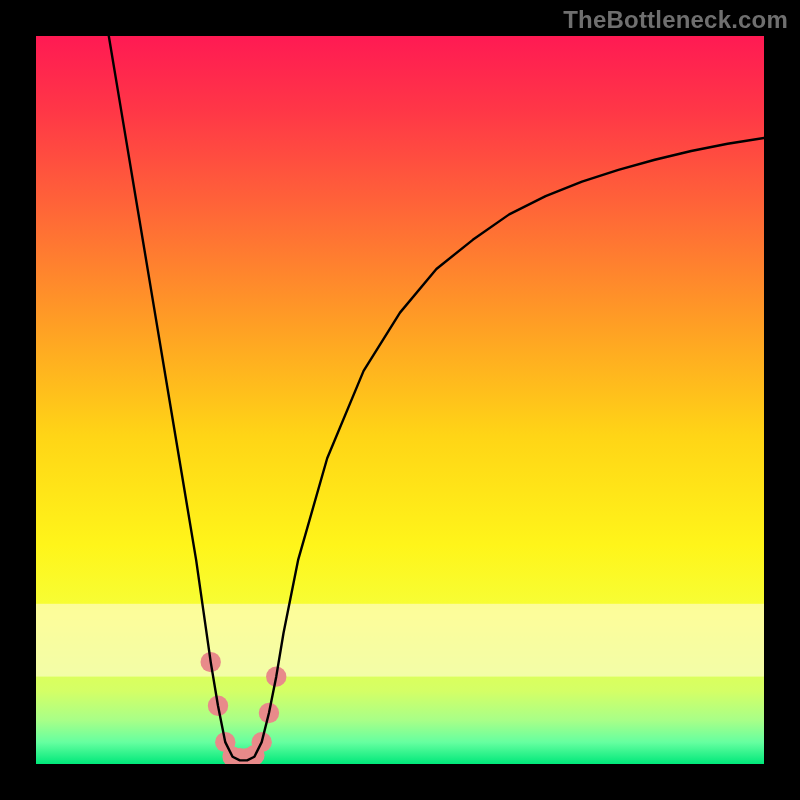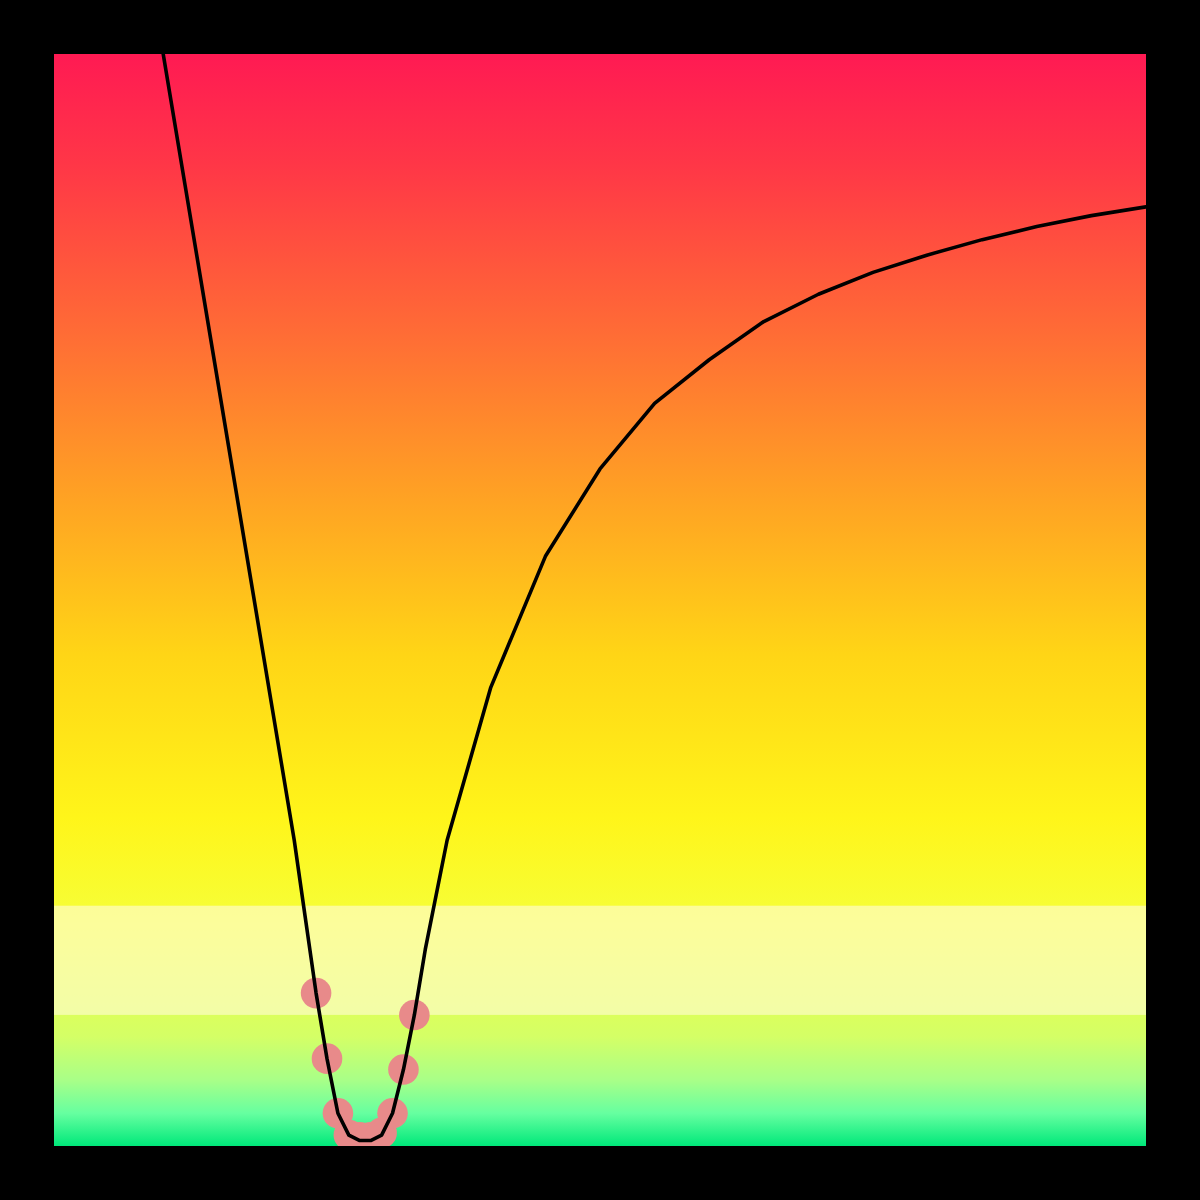--- a/index.html
+++ b/index.html
@@ -37,20 +37,21 @@
     letter-spacing: 0.2px;
   }
   svg {
     display: block;
   }
 </style>
 </head>
 <body>
 
 <div class="frame">
+  <div class="watermark">TheBottleneck.com</div>
   <div class="plot-area">
     <svg id="chart-svg" viewBox="0 0 728 728" width="728" height="728" preserveAspectRatio="none">
       <defs>
         <linearGradient id="bg-grad" x1="0" y1="0" x2="0" y2="1">
             <stop offset="0.0%" stop-color="#ff1a53"></stop>
             <stop offset="10.0%" stop-color="#ff3647"></stop>
             <stop offset="25.0%" stop-color="#ff6a36"></stop>
             <stop offset="40.0%" stop-color="#ffa024"></stop>
             <stop offset="55.0%" stop-color="#ffd516"></stop>
             <stop offset="70.0%" stop-color="#fff51a"></stop>

